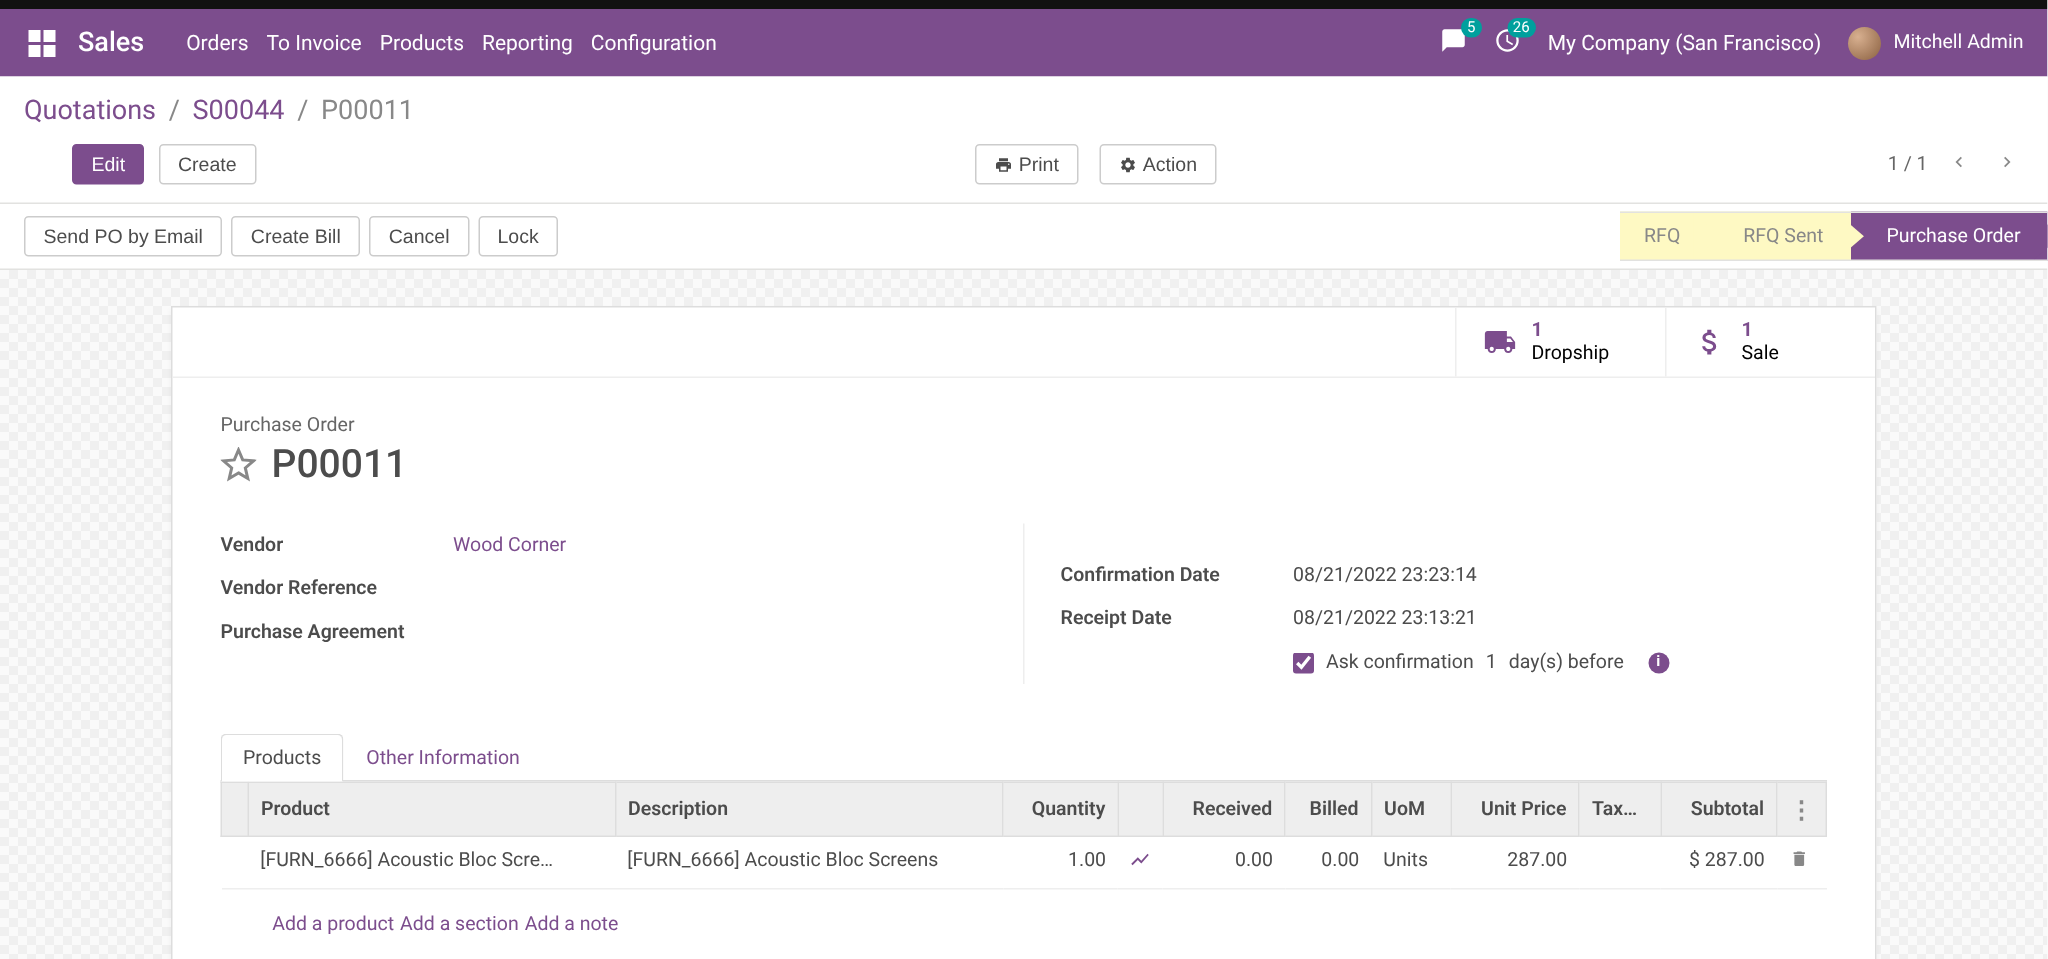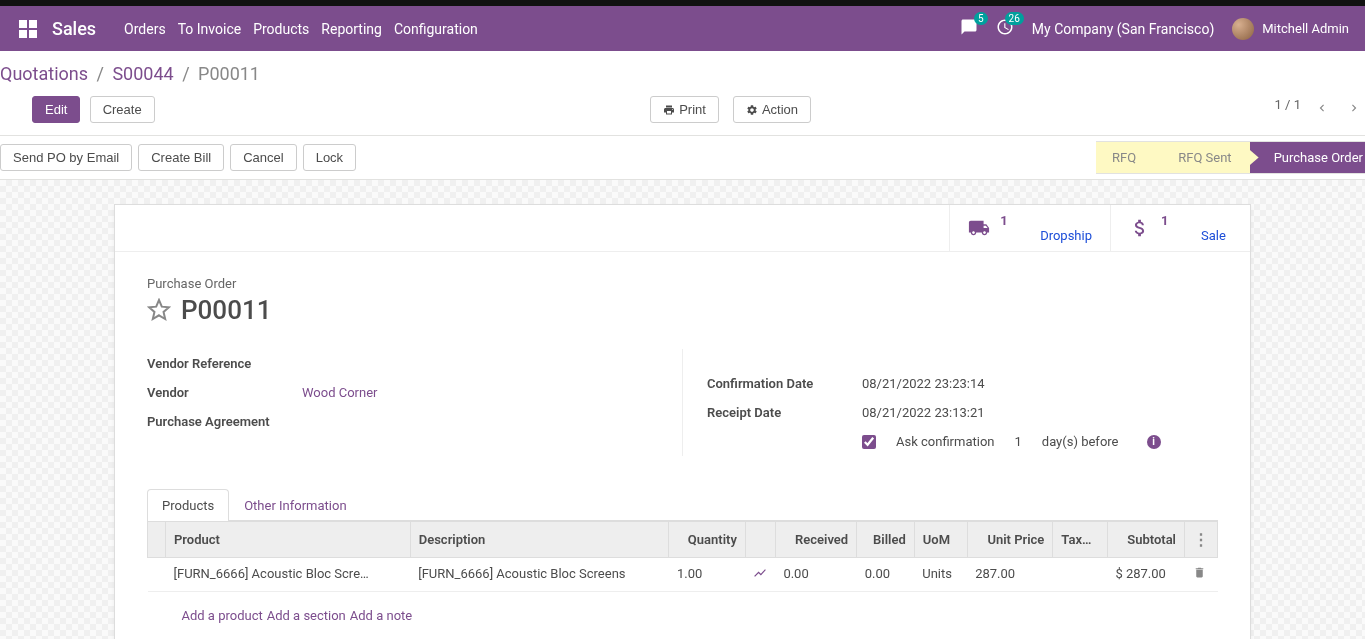--- a/index.html
+++ b/index.html
@@ -13,81 +13,81 @@
 .topbar .menu-item { color: #fff; cursor: pointer; font-size: 14px; }
 .topbar .spacer { flex: 1; }
 .topbar .right { display: flex; align-items: center; gap: 18px; }
 .badge-wrap { position: relative; cursor: pointer; }
 .badge-wrap svg { width: 18px; height: 18px; fill: #fff; }
 .badge { position: absolute; top: -6px; right: -10px; background: #00A09D; color: #fff; font-size: 10px; border-radius: 8px; padding: 1px 4px; min-width: 14px; text-align: center; }
 .company { font-size: 14px; }
 .avatar { width: 22px; height: 22px; border-radius: 50%; background: radial-gradient(circle at 30% 30%, #d8b090, #8a6040); display: inline-block; }
 .user { display: flex; align-items: center; gap: 8px; cursor: pointer; }
 
-.control-panel { background: #fff; padding: 12px 0 0; border-bottom: 1px solid #e2e2e0; }
+.control-panel { background: #fff; padding: 12px 16px 0; border-bottom: 1px solid #e2e2e0; }
 .breadcrumb { font-size: 18px; color: #7c4d8d; margin-bottom: 12px; }
 .breadcrumb .link { color: #7c4d8d; cursor: pointer; }
 .breadcrumb .sep { color: #888; margin: 0 4px; }
 .breadcrumb .current { color: #888; }
 
 .cp-row { display: flex; align-items: center; margin-bottom: 12px; }
 .btn { border: 1px solid #ccc; background: #fff; padding: 5px 12px; border-radius: 3px; cursor: pointer; font-size: 13px; color: #4c4c4c; display: inline-flex; align-items: center; gap: 4px; margin-left: 32px; }
 .btn.primary { background: #7C4D8D; border-color: #7C4D8D; color: #fff; }
 .btn + .btn { margin-left: 6px; }
 .cp-center { flex: 1; display: flex; justify-content: center; gap: 8px; }
-.pager { display: flex; align-items: flex-start; gap: 10px; color: #666; }
+.pager { display: flex; align-items: center; gap: 10px; color: #666; }
 .pager .chev { cursor: pointer; padding: 4px; }
 
 .statusbar { display: flex; align-items: center; border-top: 1px solid #e2e2e0; margin: 0 -16px; }
 .statusbar .status-buttons { display: flex; gap: 0; padding: 8px 16px; }
 .statusbar .status-buttons .btn { margin-left: 0; margin-right: 6px; }
 .statusbar .spacer { flex: 1; }
 .status-arrow { display: flex; }
 .arrow-step { position: relative; padding: 8px 18px 8px 24px; color: #888; cursor: pointer; background: #fef9c3; border-top: 1px solid #e2e2e0; border-bottom: 1px solid #e2e2e0; }
 .arrow-step::after { content: ""; position: absolute; right: -9px; top: 0; bottom: 0; width: 18px; background: inherit; clip-path: polygon(0 0, 100% 50%, 0 100%); z-index: 1; border: none; }
 .arrow-step.first { padding-left: 16px; }
 .arrow-step.active { background: #7C4D8D; color: #fff; }
 .arrow-step.active::after { background: #7C4D8D; }
 .sheet-bg { padding: 24px 0; background: repeating-conic-gradient(#f0f0f0 0% 25%, #fafafa 0% 50%) 0 0/12px 12px; min-height: 500px; }
 .sheet { background: #fff; max-width: 1137px; margin: 0 auto; border: 1px solid #ddd; box-shadow: 0 2px 4px rgba(0,0,0,0.05); position: relative; }
 
 .stat-buttons { display: flex; justify-content: flex-end; border-bottom: 1px solid #eee; }
 .stat-btn { display: flex; align-items: center; gap: 10px; padding: 8px 18px; border-left: 1px solid #eee; cursor: pointer; min-width: 140px; }
 .stat-btn svg { width: 22px; height: 22px; fill: #7C4D8D; }
 .stat-btn .num { color: #7C4D8D; font-weight: bold; display: block; font-size: 13px; }
-.stat-btn .lbl { color: #1d4ed8; font-size: 13px; margin-left: 40px; }
+.stat-btn .lbl { color: #000000; font-size: 13px; }
 
 .title-area { padding: 24px 32px 8px; }
 .title-area .subtitle { font-size: 13px; color: #666; margin-bottom: 4px; }
 .title-row { display: flex; align-items: center; gap: 10px; }
 .title-row svg { width: 24px; height: 24px; fill: none; stroke: #888; stroke-width: 2; cursor: pointer; }
 .title-row h1 { font-size: 26px; font-weight: 500; color: #4c4c4c; }
 
 .form-grid { display: flex; padding: 16px 32px; gap: 0; }
 .form-col { flex: 1; }
 .form-col.left { border-right: 1px solid #eee; padding-right: 24px; }
 .form-col.right { padding-left: 24px; margin-top: 20px; }
 .field-row { display: flex; padding: 7px 0; font-size: 13px; }
 .field-label { width: 155px; font-weight: 600; color: #4c4c4c; }
 .field-value { flex: 1; color: #4c4c4c; }
 .field-value.link { color: #7C4D8D; cursor: pointer; }
-.checkbox-row { display: flex; align-items: center; gap: 20px; }
+.checkbox-row { display: flex; align-items: center; gap: 8px; }
 .checkbox-row input[type=checkbox] { accent-color: #7C4D8D; width: 14px; height: 14px; }
 .info-icon { width: 14px; height: 14px; border-radius: 50%; background: #7C4D8D; color: #fff; display: inline-flex; align-items: center; justify-content: center; font-size: 10px; font-weight: bold; margin-left: 8px; cursor: help; }
 
 .tabs { margin: 16px 32px 0; border-bottom: 1px solid #ddd; display: flex; }
 .tab { padding: 8px 14px; cursor: pointer; color: #7C4D8D; border: 1px solid transparent; border-bottom: none; position: relative; top: 1px; border-radius: 4px 4px 0 0; }
 .tab.active { color: #4c4c4c; border-color: #ddd; background: #fff; }
 
 .table-wrap { margin: 0 32px 8px; }
 table { width: 100%; border-collapse: collapse; font-size: 13px; }
 thead th { background: #eee; padding: 8px; text-align: left; font-weight: 600; color: #4c4c4c; border: 1px solid #ddd; }
 thead th.num { text-align: right; }
 tbody td { padding: 8px; border-bottom: 1px solid #eee; vertical-align: top; }
-tbody td.num { }
+tbody td.num { text-align: right; }
 .chart-icon { color: #7C4D8D; cursor: pointer; }
 .trash-icon { cursor: pointer; color: #888; }
 .add-links { padding: 8px; display: flex; gap: 4px; }
 .add-links span { color: #7C4D8D; cursor: pointer; }
 .kebab { cursor: pointer; color: #888; font-size: 16px; }
 </style>
 </head>
 <body>
 
 <div class="topbar-black"></div>
@@ -211,26 +211,26 @@
         <svg viewBox="0 0 24 24">
             <path d="M12 17.27L18.18 21l-1.64-7.03L22 9.24l-7.19-.61L12 2 9.19 8.63 2 9.24l5.46 4.73L5.82 21z"></path>
           </svg>
         <h1>P00011</h1>
       </div>
     </div>
 
     <div class="form-grid">
       <div class="form-col left">
         <div class="field-row">
+          <div class="field-label">Vendor</div>
+          <div class="field-value link">Wood Corner</div>
+        </div>
+        <div class="field-row">
           <div class="field-label">Vendor Reference</div>
           <div class="field-value"></div>
-        </div>
-        <div class="field-row">
-          <div class="field-label">Vendor</div>
-          <div class="field-value link">Wood Corner</div>
         </div>
         <div class="field-row">
           <div class="field-label">Purchase Agreement</div>
           <div class="field-value"></div>
         </div>
       </div>
       <div class="form-col right">
         <div class="field-row">
           <div class="field-label">Confirmation Date</div>
           <div class="field-value">08/21/2022 23:23:14</div>

